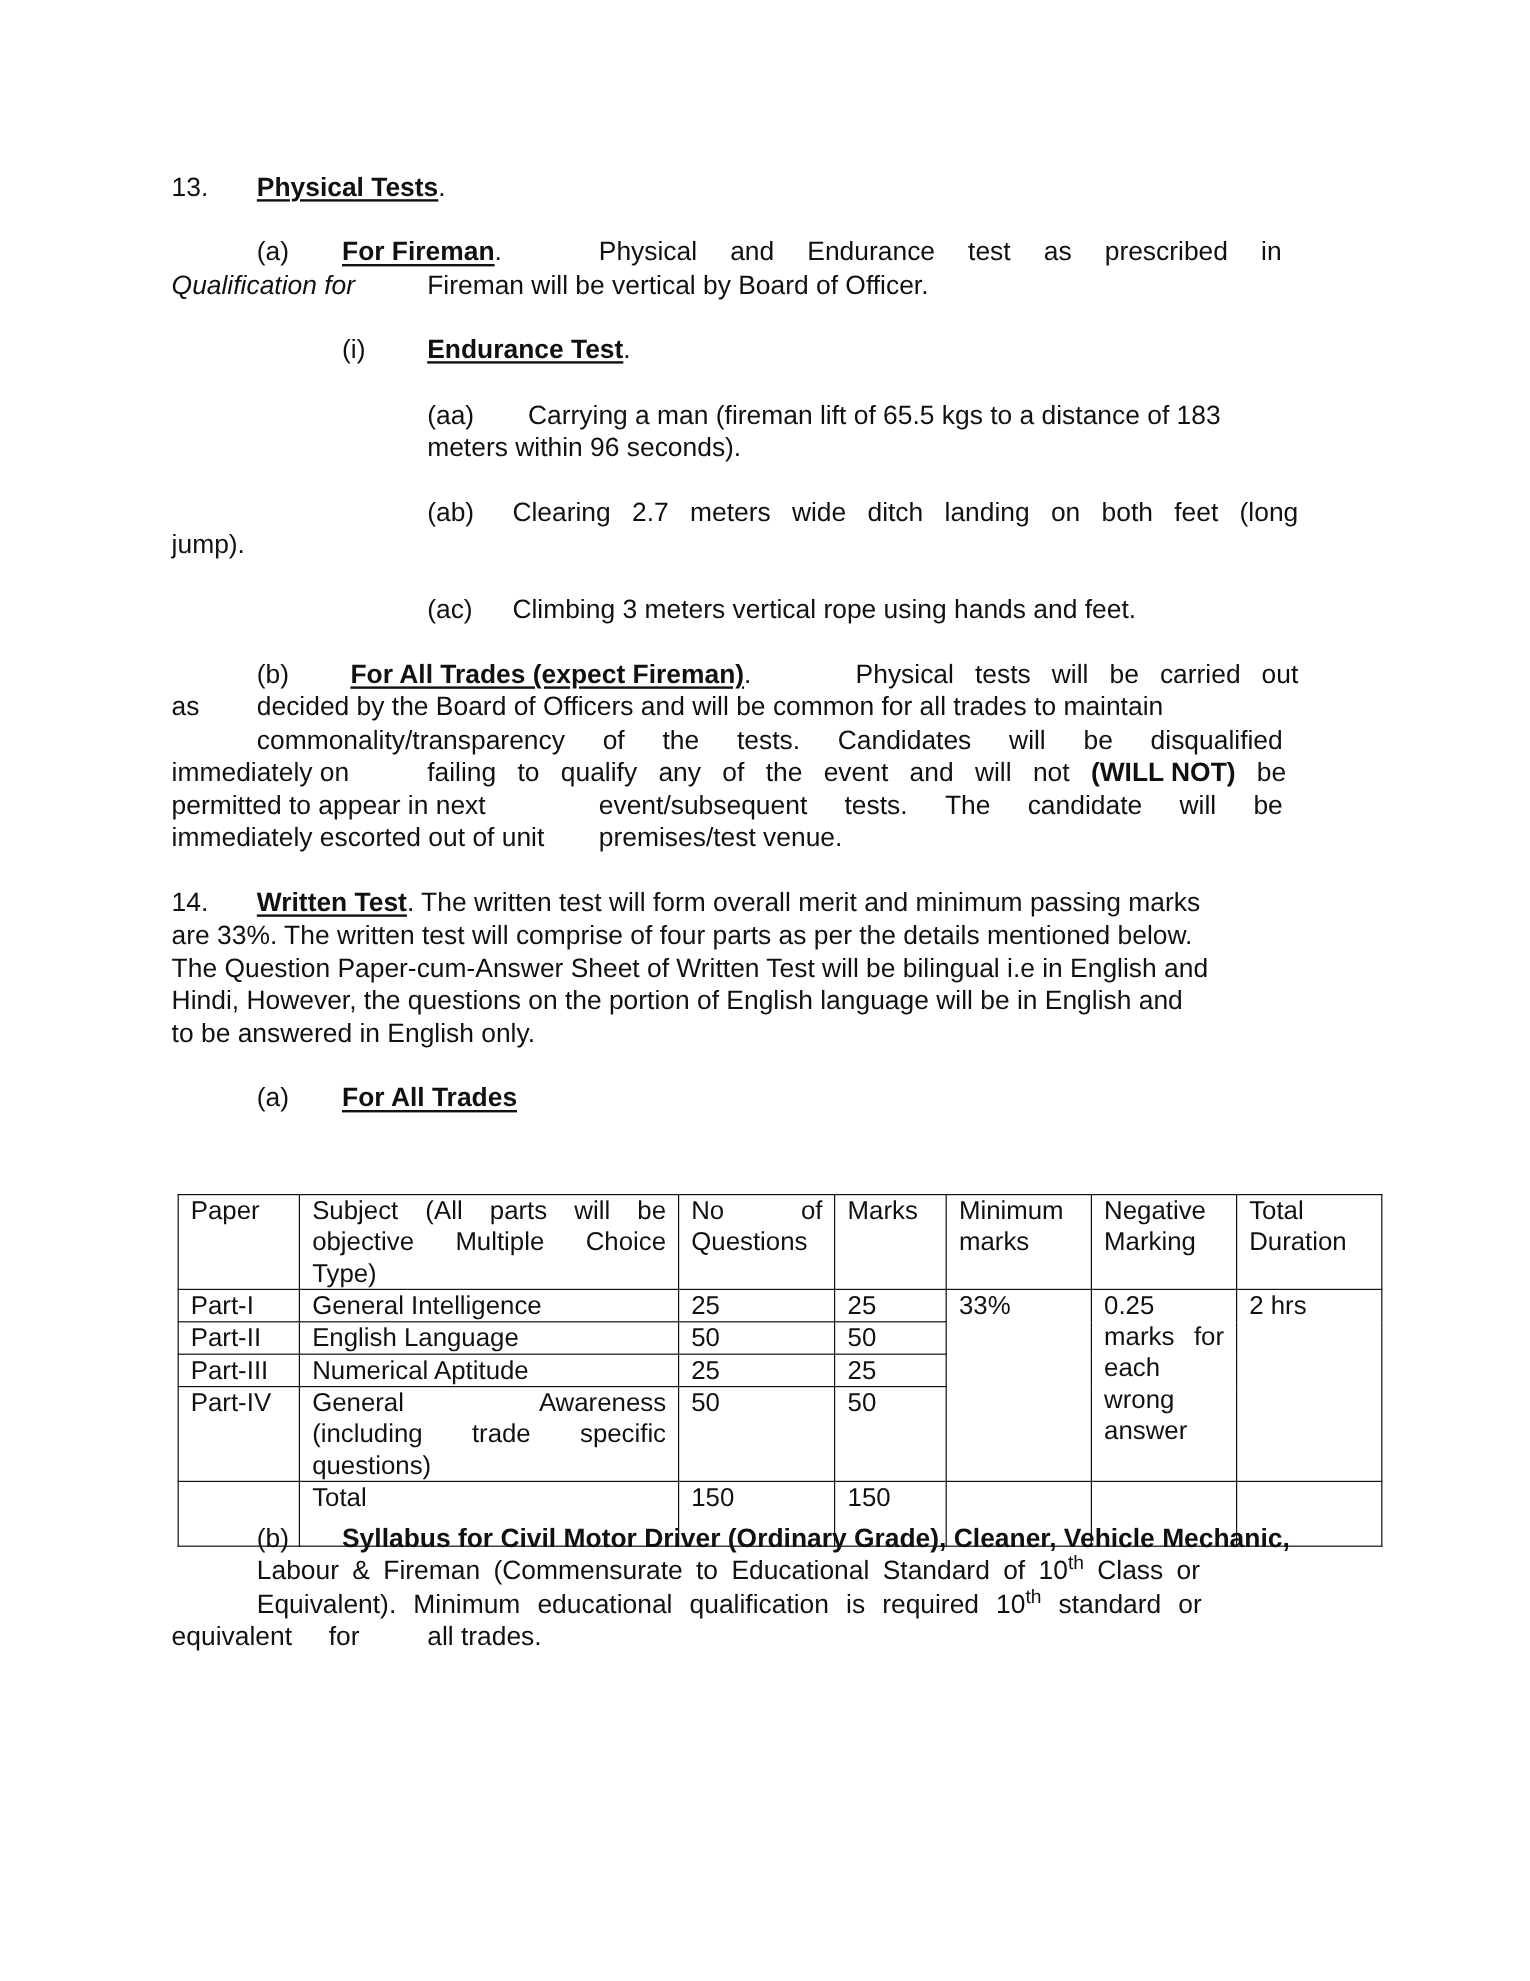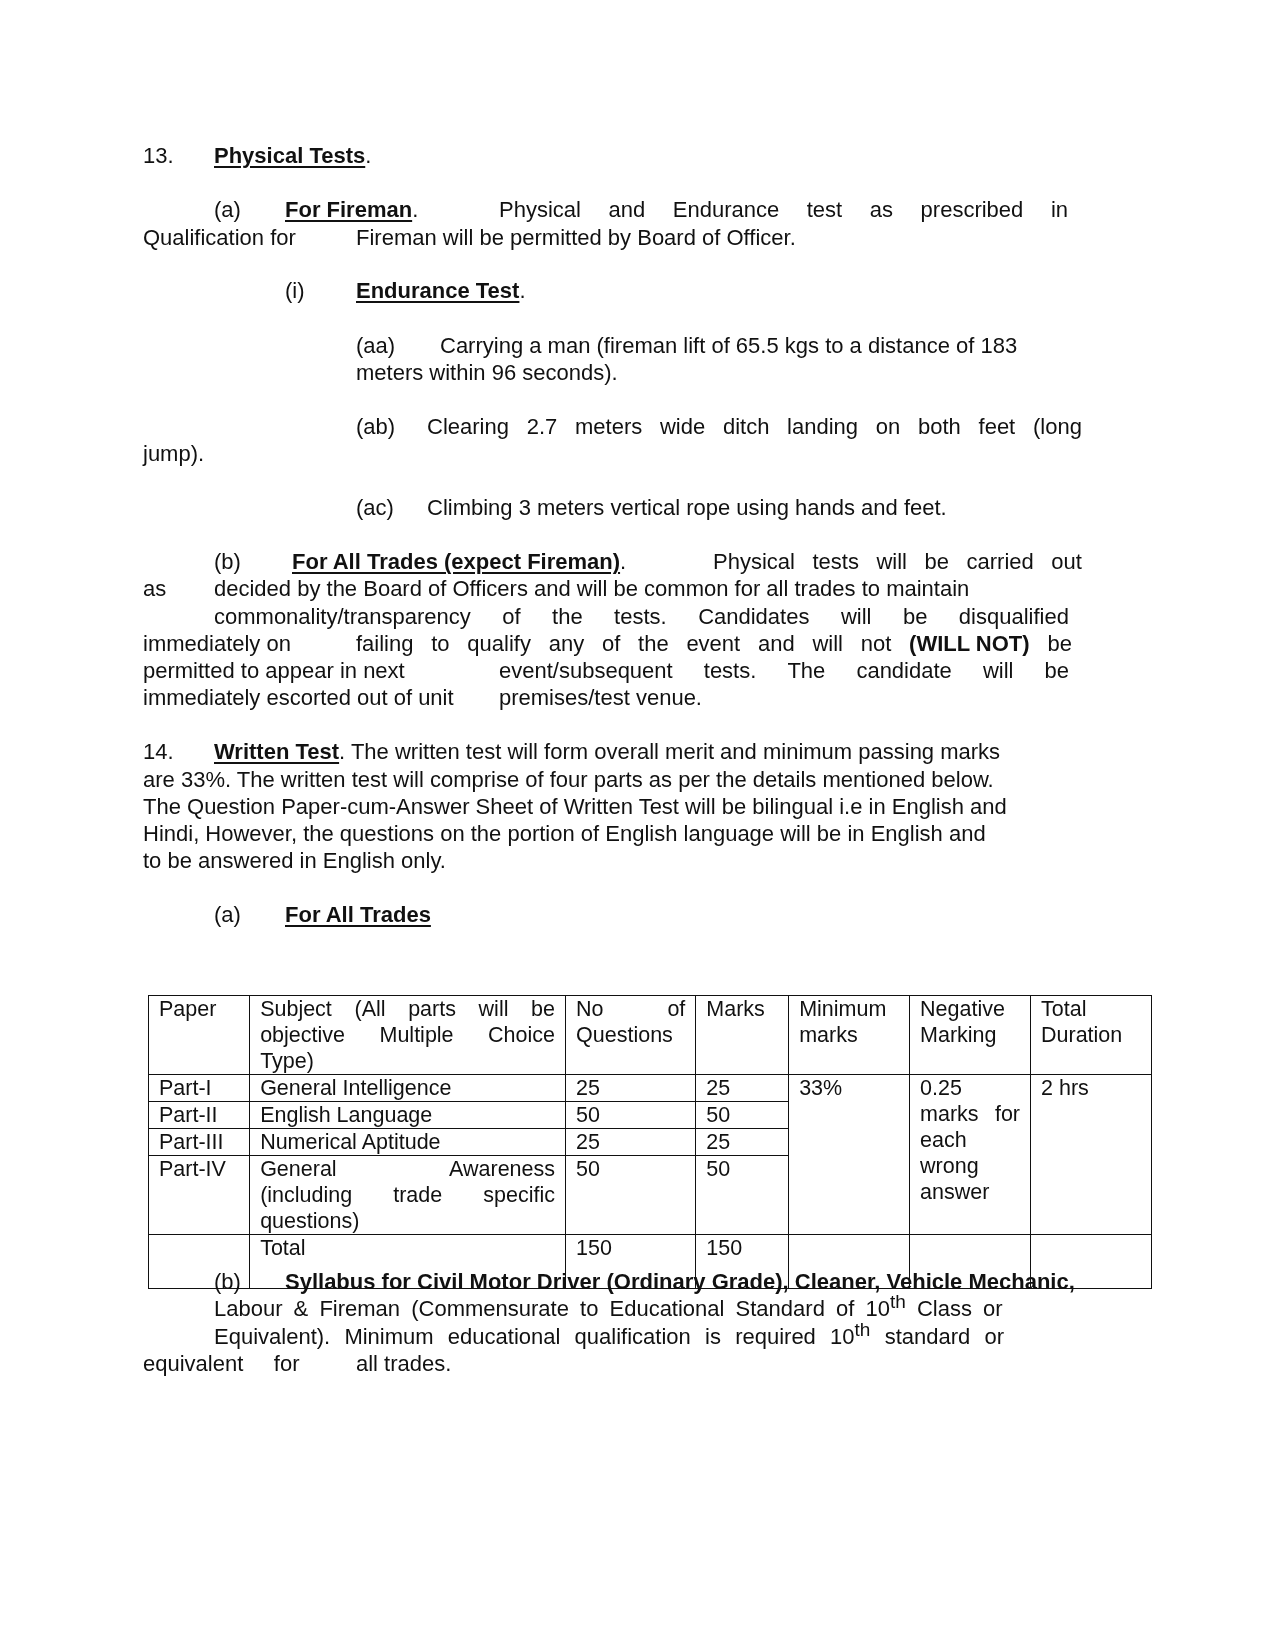--- a/index.html
+++ b/index.html
@@ -4,21 +4,21 @@
 <style>
   html, body { margin: 0; padding: 0; background: #ffffff; }
   body {
     width: 1275px; height: 1651px; position: relative; overflow: hidden;
     font-family: "Liberation Sans", sans-serif; font-size: 22px; color: #111;
   }
   .ln { position: absolute; white-space: nowrap; line-height: 26px; }
   .b { font-weight: bold; }
   .u { text-decoration: underline; text-underline-offset: 3px; text-decoration-thickness: 2px; }
   .just { display: flex; justify-content: space-between; align-items: flex-end; }
-  sup { font-size: 19px; vertical-align: super; line-height: 0; }
+  sup { font-size: 16px; vertical-align: super; line-height: 0; }
 
   table.tbl {
     position: absolute; left: 148px; top: 995px; width: 1004px;
     border-collapse: collapse; font-size: 21.5px; line-height: 26px;
   }
   table.tbl td {
     border: 1.5px solid #111; vertical-align: top; padding: 0 10px;
   }
 </style>
 </head>
@@ -33,22 +33,22 @@
 <div class="ln" style="left:285px; top:197px;"><span class="b u">For Fireman</span>.</div>
 <div class="ln just" style="left:499px; top:197px; width:569px;">
   <span>Physical</span>
     <span>and</span>
     <span>Endurance</span>
     <span>test</span>
     <span>as</span>
     <span>prescribed</span>
     <span>in</span>
 </div>
-<div class="ln" style="left:143px; top:225px;">Qualification  for</div>
-<div class="ln" style="left:356px; top:225px;">Fireman will be permitted by Board of Officer.</div>
+<div class="ln" style="left:143px; top:225px;font-style:italic;">Qualification  for</div>
+<div class="ln" style="left:356px; top:225px;">Fireman will be vertical by Board of Officer.</div>
 
 <div class="ln" style="left:285px; top:278px;">(i)</div>
 <div class="ln" style="left:356px; top:278px;"><span class="b u">Endurance Test</span>.</div>
 
 <div class="ln" style="left:356px; top:333px;">(aa)</div>
 <div class="ln" style="left:440px; top:333px;">Carrying a man (fireman lift of 65.5 kgs to a distance of 183</div>
 <div class="ln" style="left:356px; top:360px;">meters within 96 seconds).</div>
 
 <div class="ln" style="left:356px; top:414px;">(ab)</div>
 <div class="ln just" style="left:427px; top:414px; width:655px;">

